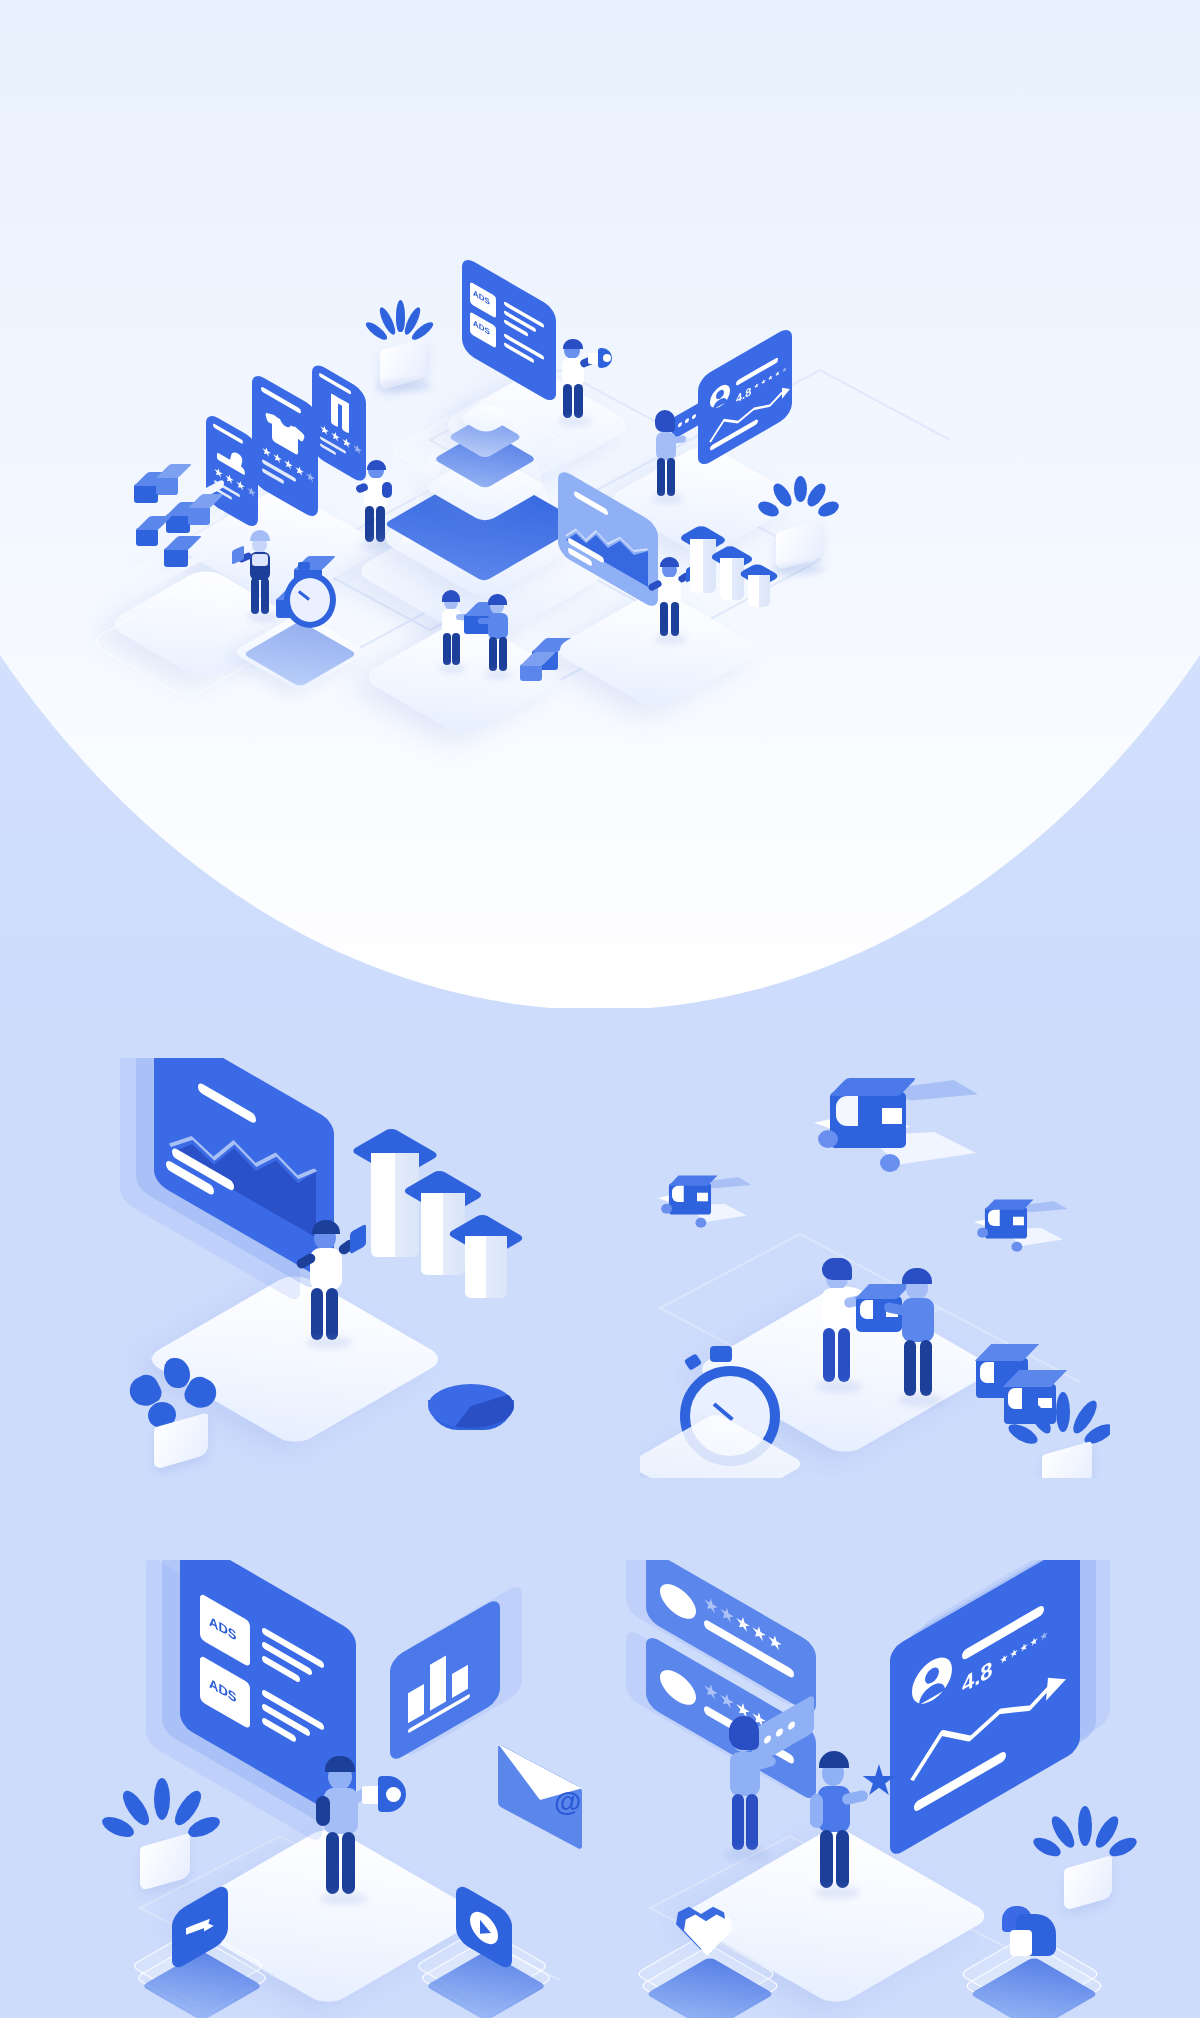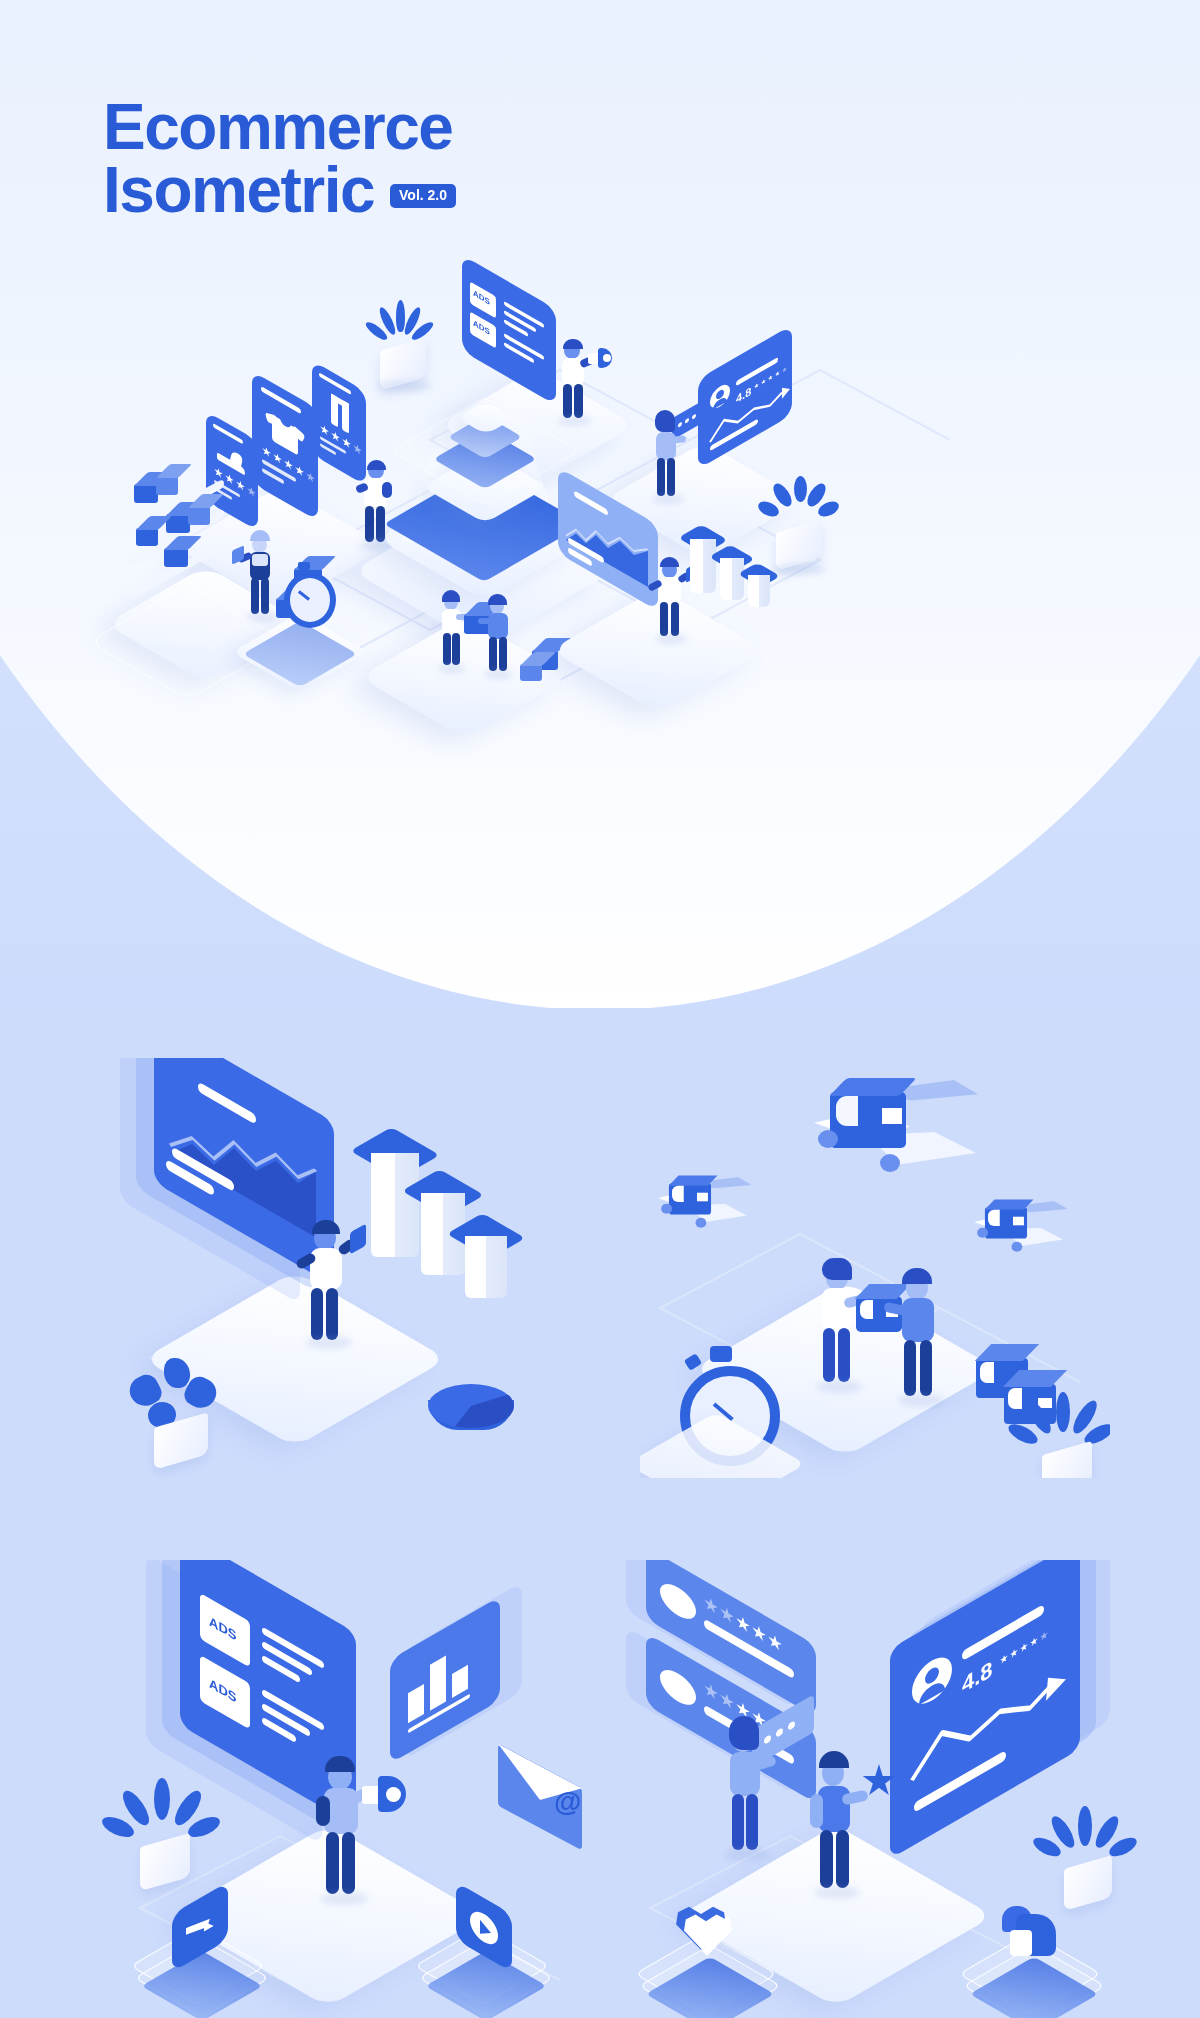--- a/index.html
+++ b/index.html
@@ -139,27 +139,20 @@
   .star.dim{background:rgba(255,255,255,.5);}
 </style>
 </head>
 <body>
 
 <div class="stage">
 
   <div class="hero">
     <div class="hero-ellipse"></div>
 
-    <div class="hero-title">
-      <div>Ecommerce</div>
-      <div class="line2">
-        <span>Isometric</span>
-        <span class="vol-badge">Vol. 2.0</span>
-      </div>
-    </div>
 
     <svg width="1200" height="1010" style="position:absolute;left:0;top:0;">
       <g stroke="#dfe8fb" stroke-width="2" fill="none" opacity=".9">
         <path d="M300 560 L430 490 L560 560 L430 630 Z"></path>
         <path d="M430 440 L560 370 L690 440 L560 510 Z"></path>
         <path d="M560 560 L690 490 L820 560 L690 630 Z"></path>
         <path d="M690 440 L820 370 L950 440"></path>
         <path d="M300 680 L430 610"></path>
         <path d="M560 680 L690 610"></path>
       </g>

